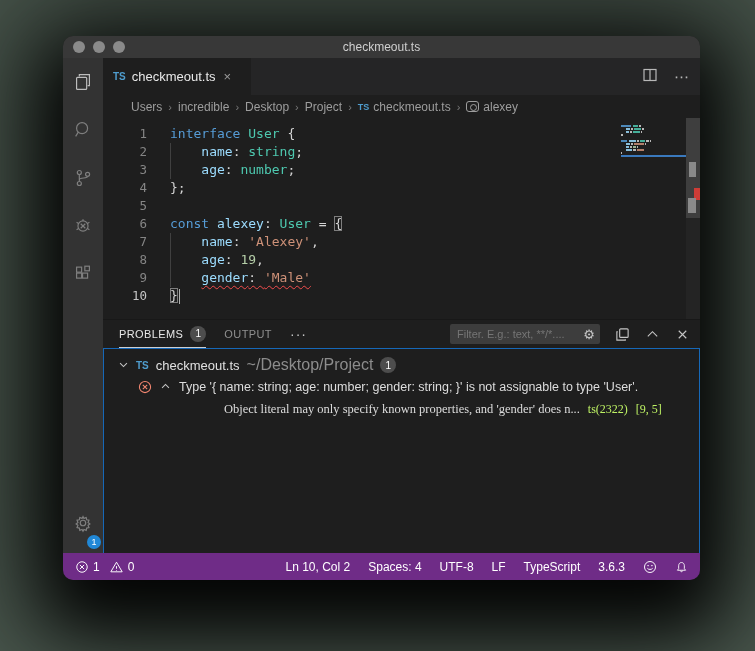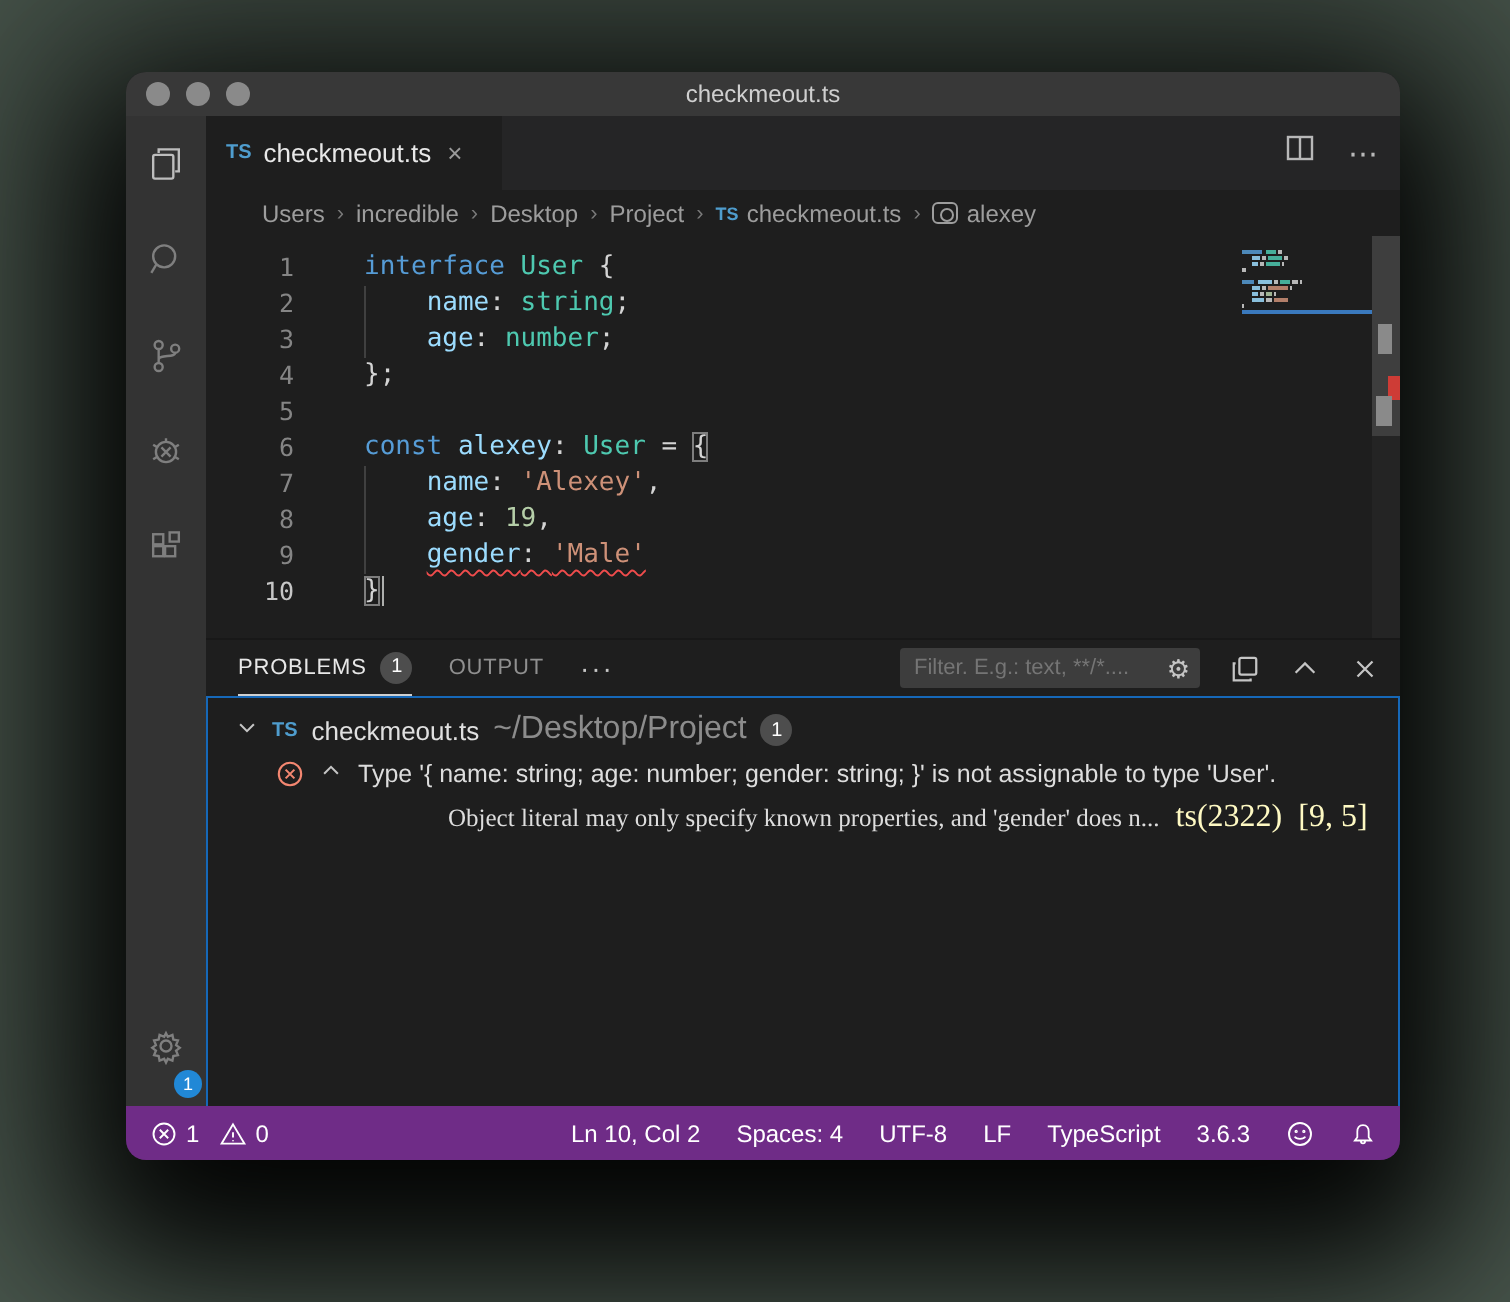--- a/index.html
+++ b/index.html
@@ -47,21 +47,21 @@
   .bc-sym { width:13px; height:11px; border:1px solid #9d9d9d; border-radius:3px; position:relative; display:inline-block; }
   .bc-sym::after { content:""; position:absolute; left:3px; top:2px; width:5px; height:5px; border:1px solid #9d9d9d; border-radius:50%; }
 
   
   .editor { position:relative; height:202px; background:#1e1e1e; overflow:hidden;
             font-family:"DejaVu Sans Mono", monospace; font-size:13px; border-bottom:1px solid #181818; }
   .lines { padding-top:7px; }
   .code-line { display:flex; height:18px; line-height:18px; white-space:pre; }
   .ln { width:44px; text-align:right; color:#858585; font-size:12.5px; flex:none; user-select:none; }
   .ln.active { color:#c6c6c6; }
-  .code { margin-left:35px; position:relative; color:#d4d4d4; }
+  .code { margin-left:23px; position:relative; color:#d4d4d4; }
   .code.guide::before { content:""; position:absolute; left:0; top:0; bottom:0; width:1px; background:#404040; }
   .tk-kw{color:#569cd6} .tk-type{color:#4ec9b0} .tk-var{color:#9cdcfe}
   .tk-str{color:#ce9178} .tk-num{color:#b5cea8} .tk-pun{color:#d4d4d4}
   .tk-b { box-shadow:inset 0 0 0 1px #7e7e7e; }
   .tk-u { text-decoration:underline wavy #f14c4c 1px; text-underline-offset:3px; }
   .cursor { display:inline-block; width:1.5px; height:15px; background:#aeafad; vertical-align:middle; margin-left:1px; }
 
   .minimap { position:absolute; top:7px; right:17px; width:62px; }
   .mm-row { height:2px; margin-bottom:1px; display:flex; }
   .mm-seg { height:2px; opacity:.85; }
@@ -93,21 +93,21 @@
   .panel-body { height:205px; background:#1e1e1e; border:1px solid #1668b8; border-bottom:none;
                 font-size:13px; color:#c8c8c8; padding-top:5px; }
   .prob-file { height:22px; display:flex; align-items:center; padding-left:14px; gap:7px; }
   .chev { color:#c5c5c5; font-size:10px; }
   .pf-name { color:#e0e0e0; }
   .pf-path { color:#8c8c8c; font-size:16px; }
   .prob-err { display:flex; align-items:flex-start; padding-left:34px; gap:8px; height:22px; align-items:center; }
   .err-ico { width:14px; height:14px; flex:none; }
   .err-msg { color:#dddddd; font-size:12.5px; white-space:nowrap; }
   .prob-detail { padding-left:120px; height:22px; display:flex; align-items:center; gap:8px;font-family:Liberation Serif, serif; }
-  .det-meta { color:#fef9c3; font-size:16px; }
+  .det-meta { color:#bef264; font-size:12px; }
 
   
   .statusbar { height:27px; background:#6f2c87; display:flex; align-items:center; padding:0 12px;
                color:#ffffff; font-size:12px; }
   .sb-left { display:flex; align-items:center; gap:4px; }
   .sb-right { margin-left:auto; display:flex; align-items:center; gap:18px; }
   .sb-item { display:flex; align-items:center; gap:4px; }
   .statusbar svg { stroke:#fff; fill:none; stroke-width:1.1; }
 </style>
 </head>

